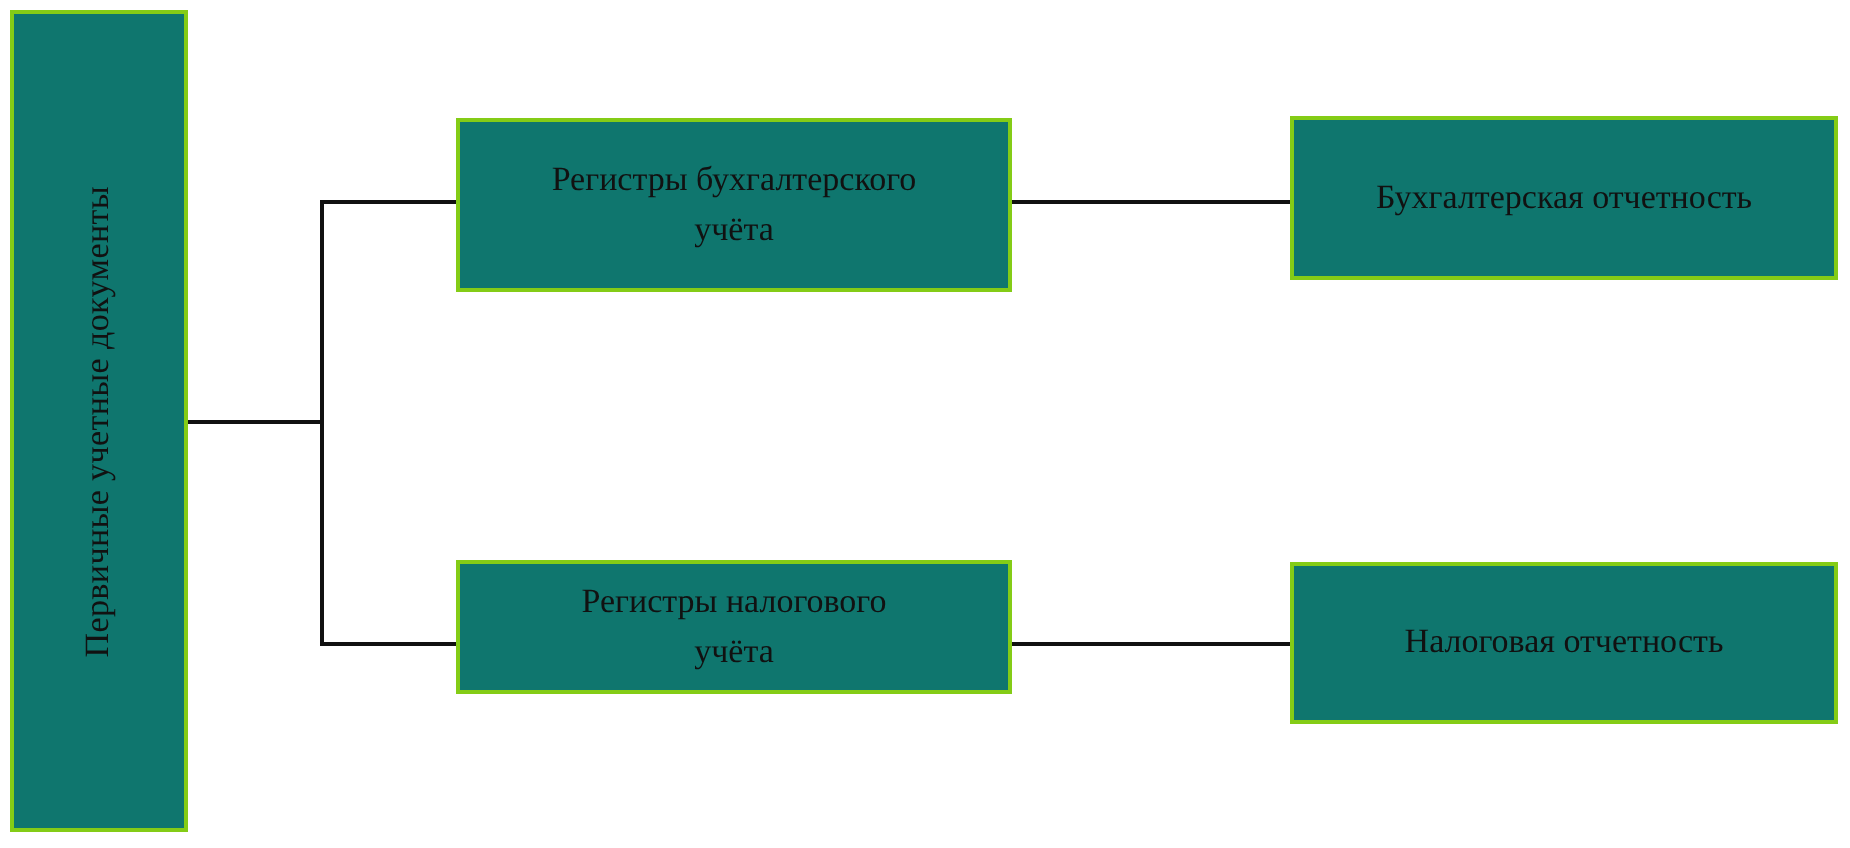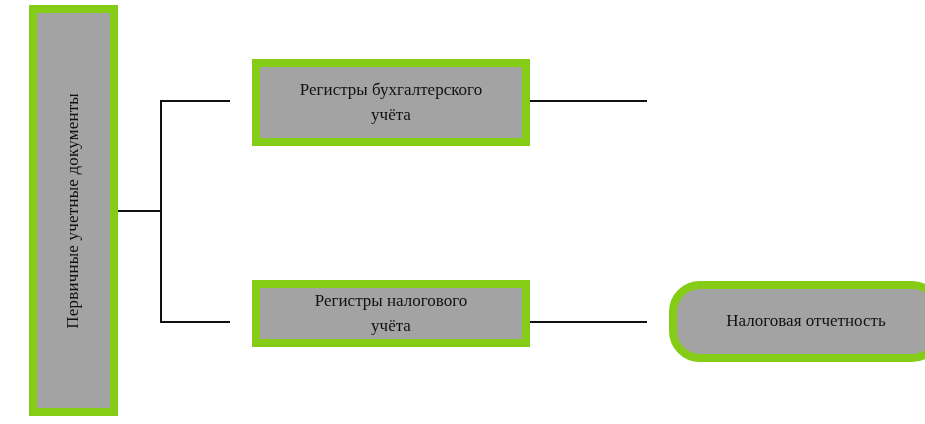--- a/index.html
+++ b/index.html
@@ -15,30 +15,29 @@
   #diagram-canvas {
     position: relative;
     width: 925px;
     height: 424px;
     background: #ffffff;
     overflow: hidden;
   }
   .node {
     position: absolute;
     box-sizing: border-box;
-    border: 8px solid #84cc16;
-    background: #a3a3a3;
+    border: 2px solid #84cc16;
+    background: #0f766e;
     display: flex;
     align-items: center;
     justify-content: center;
     text-align: center;
     font-size: 17px;
     line-height: 1.45;
     color: #111111;
-    margin-left: 24px;
   }
   .node-label {
     display: block;
     padding: 0 10px;
     white-space: pre-line;
   }
 
   
   #node-primary-documents {
     left: 5px;
@@ -74,21 +73,20 @@
     left: 645px;
     top: 58px;
     width: 274px;
     height: 82px;
   }
   #node-tax-statements {
     left: 645px;
     top: 281px;
     width: 274px;
     height: 81px;
-    border-radius: 31px;
   }
 
   
   .conn {
     position: absolute;
     background: #111111;
   }
   .conn-h { height: 2px; }
   .conn-v { width: 2px; }
 
@@ -119,20 +117,23 @@
 
   <div class="node" id="node-primary-documents">
     <span class="node-label">Первичные учетные документы</span>
   </div>
 
   <div class="node" id="node-accounting-registers">
     <span class="node-label">Регистры бухгалтерского
 учёта</span>
   </div>
 
+  <div class="node" id="node-accounting-statements">
+    <span class="node-label">Бухгалтерская отчетность</span>
+  </div>
 
   <div class="node" id="node-tax-registers">
     <span class="node-label">Регистры налогового
 учёта</span>
   </div>
 
   <div class="node" id="node-tax-statements">
     <span class="node-label">Налоговая отчетность</span>
   </div>
 

